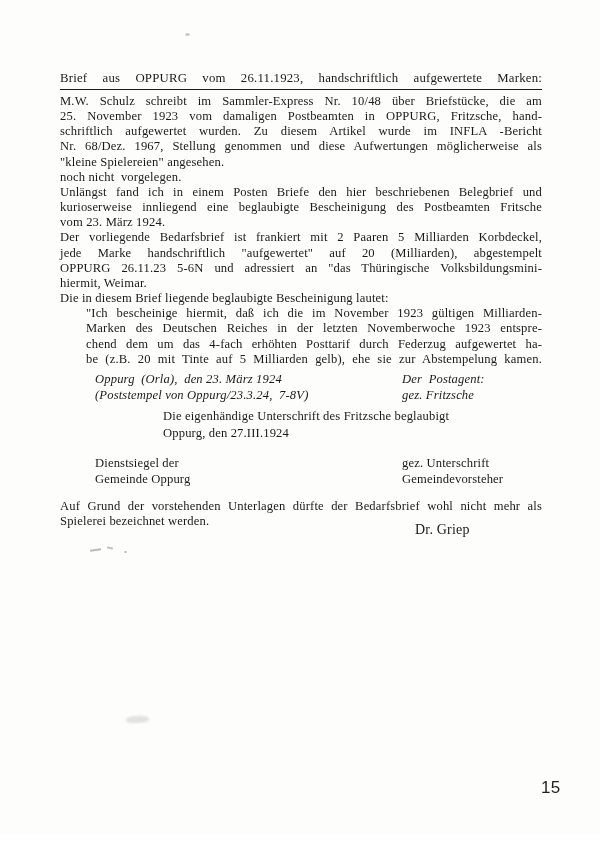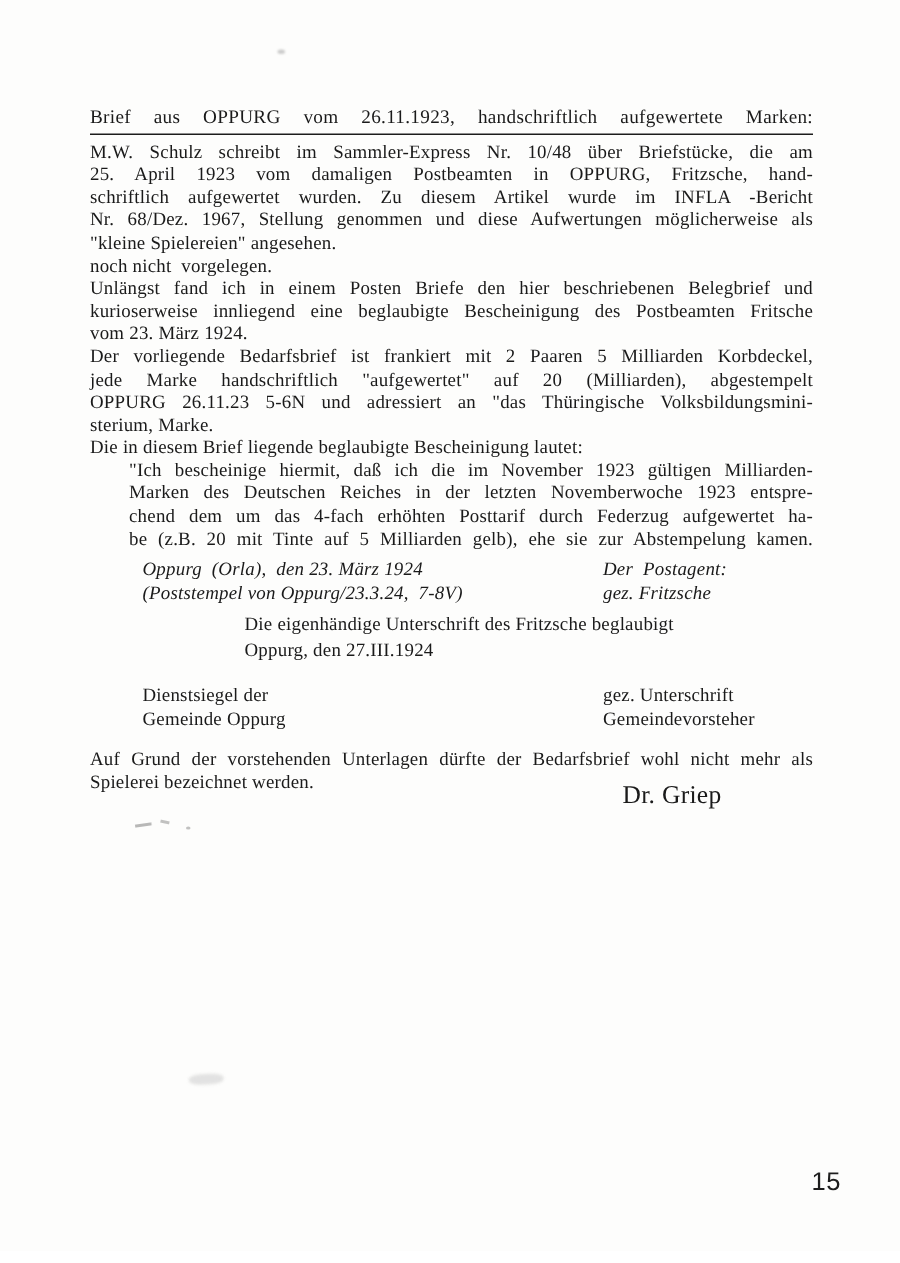--- a/index.html
+++ b/index.html
@@ -16,21 +16,21 @@
     border-bottom:1.5px solid #1c1c1c; padding-bottom:2px; margin-bottom:4px;
     font-weight:normal;
   }
   .line { font-size:12.6px; line-height:15.15px; letter-spacing:.15px; }
   .line.j { text-align:justify; text-align-last:justify; text-justify:inter-word; }
   .lh17 .line { line-height:17px; }
   .colblock { }
   .colrow { position:relative; font-size:12.6px; line-height:16.5px; letter-spacing:.15px; }
   .cl { display:inline-block; }
   .cr { position:absolute; left:307px; top:0;text-align:center; }
-  .sline { font-size:17px; line-height:15.15px; letter-spacing:.2px; }
+  .sline { font-size:14px; line-height:15.15px; letter-spacing:.2px; }
   .pagenum {
     position:absolute; left:541px; top:778px;
     font-family:"Liberation Sans","DejaVu Sans",sans-serif;
     font-size:17px; color:#1e1e1e; letter-spacing:.3px;
   }
   .artifact { position:absolute; pointer-events:none; }
   .speck1 { left:185px; top:33px; width:5px; height:3px; background:rgba(90,90,90,.30); filter:blur(.6px); border-radius:50%; }
   .pencil-a { left:90px; top:549px; width:11px; height:1.5px; background:rgba(80,80,80,.40); transform:rotate(-8deg); filter:blur(.3px); }
   .pencil-b { left:107px; top:547px; width:6px; height:1.5px; background:rgba(80,80,80,.35); transform:rotate(12deg); filter:blur(.3px); }
   .pencil-c { left:124px; top:551px; width:3px; height:2px; background:rgba(80,80,80,.35); border-radius:50%; filter:blur(.3px); }
@@ -38,38 +38,38 @@
   .dot1 { left:218px; top:836px; width:2px; height:2px; background:rgba(60,60,60,.55); border-radius:50%; }
 </style>
 </head>
 <body>
 
 <div class="page">
   <div class="content">
       <div class="heading">Brief aus OPPURG vom 26.11.1923, handschriftlich aufgewertete Marken:</div>
       <div class="para">
         <div class="line j">M.W. Schulz schreibt im Sammler-Express Nr. 10/48 über Briefstücke, die am</div>
-        <div class="line j">25. April 1923 vom damaligen Postbeamten in OPPURG, Fritzsche, hand-</div>
+        <div class="line j">25. November 1923 vom damaligen Postbeamten in OPPURG, Fritzsche, hand-</div>
         <div class="line j">schriftlich aufgewertet wurden. Zu diesem Artikel wurde im INFLA -Bericht</div>
         <div class="line j">Nr. 68/Dez. 1967, Stellung genommen und diese Aufwertungen möglicherweise als</div>
         <div class="line">"kleine Spielereien" angesehen.</div>
       </div>
       <div class="para">
         <div class="line">noch nicht&nbsp; vorgelegen.</div>
       </div>
       <div class="para">
         <div class="line j">Unlängst fand ich in einem Posten Briefe den hier beschriebenen Belegbrief und</div>
         <div class="line j">kurioserweise innliegend eine beglaubigte Bescheinigung des Postbeamten Fritsche</div>
         <div class="line">vom 23. März 1924.</div>
       </div>
       <div class="para">
         <div class="line j">Der vorliegende Bedarfsbrief ist frankiert mit 2 Paaren 5 Milliarden Korbdeckel,</div>
         <div class="line j">jede Marke handschriftlich "aufgewertet" auf 20 (Milliarden), abgestempelt</div>
         <div class="line j">OPPURG 26.11.23 5-6N und adressiert an "das Thüringische Volksbildungsmini-</div>
-        <div class="line">sterium, Marke.</div>
+        <div class="line">hiermit, Weimar.</div>
       </div>
       <div class="para">
         <div class="line">Die in diesem Brief liegende beglaubigte Bescheinigung lautet:</div>
       </div>
       <div class="para" style="margin-left: 26px; width: 456px;">
         <div class="line j">"Ich bescheinige hiermit, daß ich die im November 1923 gültigen Milliarden-</div>
         <div class="line j">Marken des Deutschen Reiches in der letzten Novemberwoche 1923 entspre-</div>
         <div class="line j">chend dem um das 4-fach erhöhten Posttarif durch Federzug aufgewertet ha-</div>
         <div class="line j">be (z.B. 20 mit Tinte auf 5 Milliarden gelb), ehe sie zur Abstempelung kamen.</div>
       </div>

